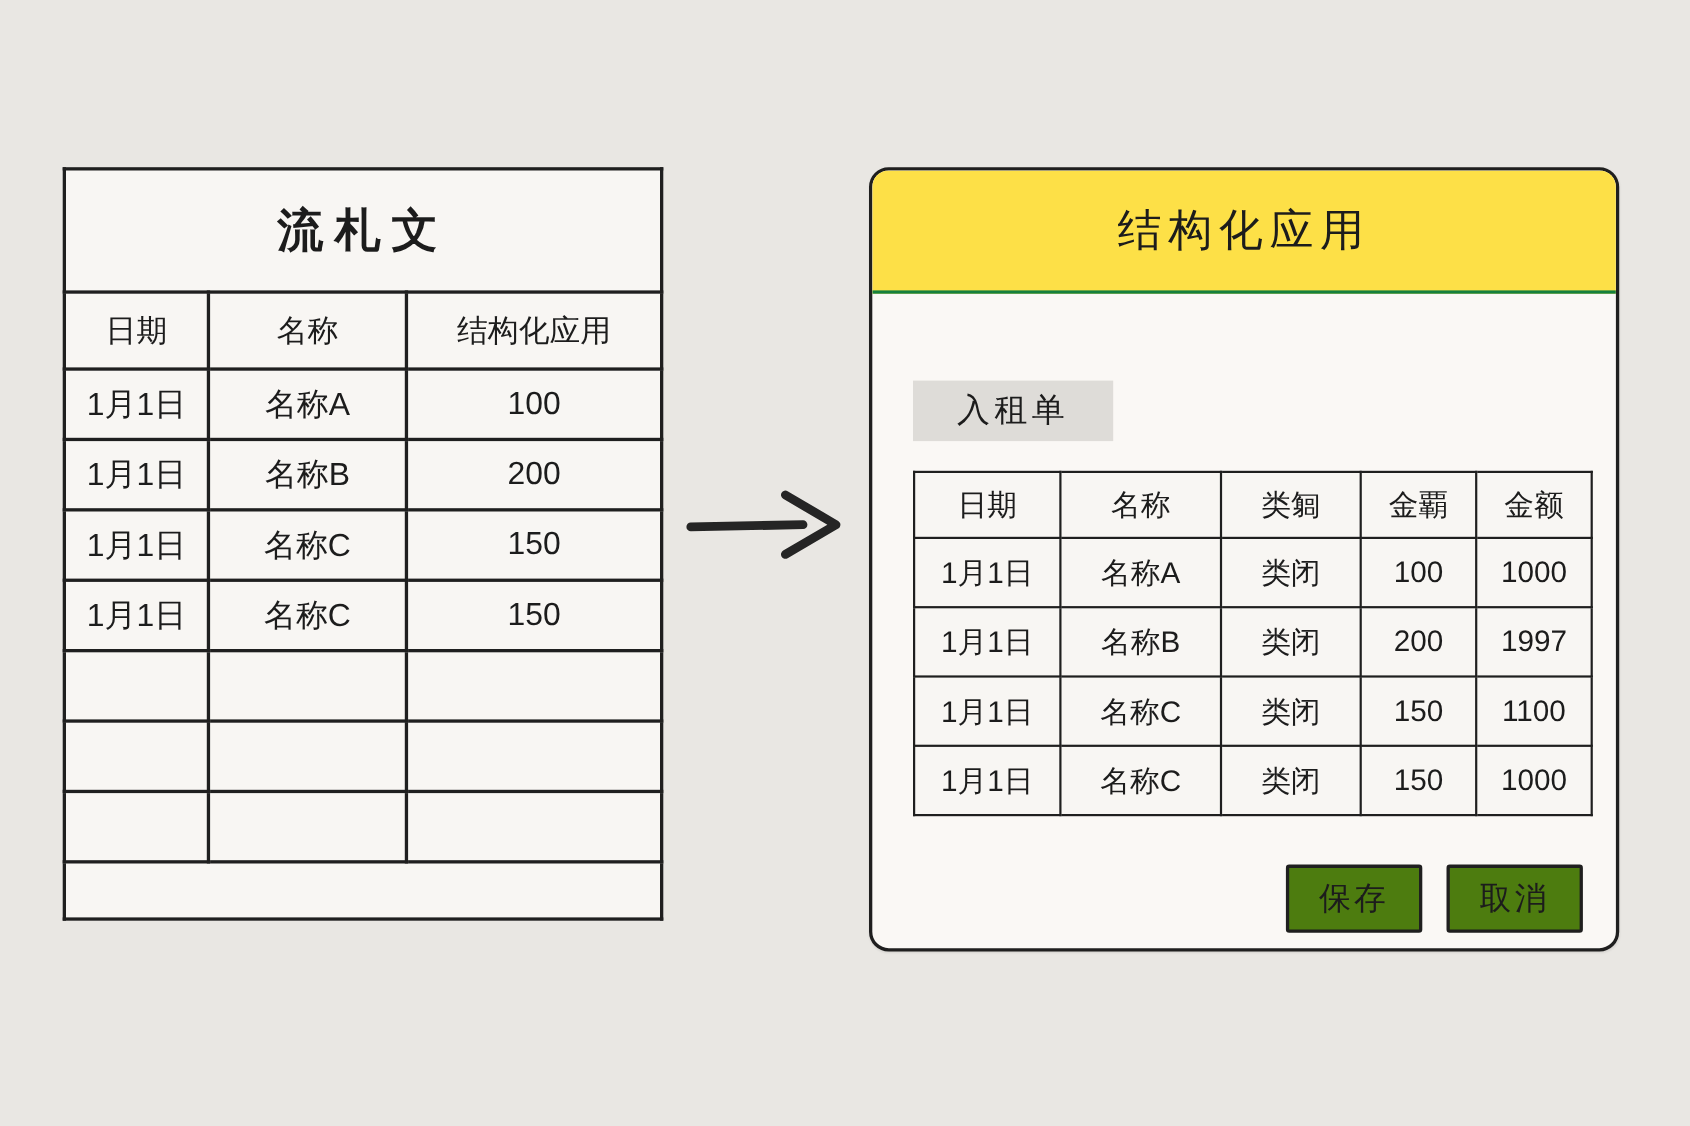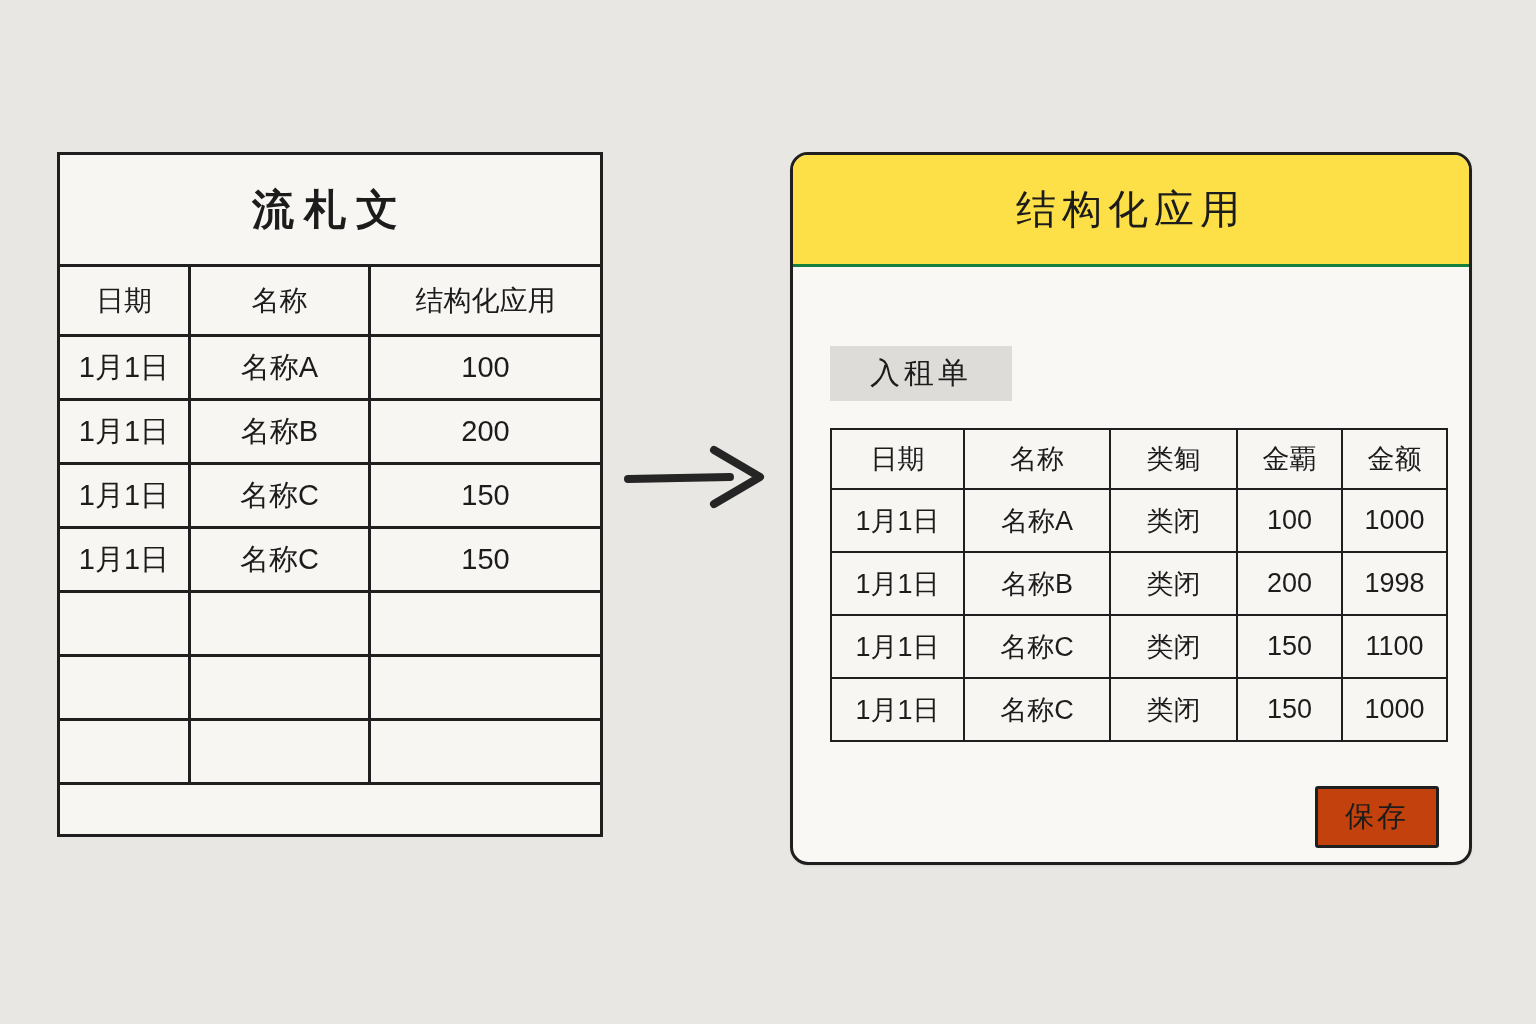--- a/index.html
+++ b/index.html
@@ -108,21 +108,21 @@
 
   .btn-row {
     margin-top: 44px;
     display: flex;
     justify-content: flex-end;
     gap: 22px;
   }
   .btn {
     width: 124px;
     height: 62px;
-    background: #c2410c;
+    background: #4d7c0f;
     border: 3px solid #1f1f1f;
     border-radius: 3px;
     font-family: inherit;
     font-size: 29px;
     letter-spacing: 3px;
     color: #1c1c1c;
     cursor: pointer;
     display: flex;
     align-items: center;
     justify-content: center;
@@ -221,37 +221,38 @@
         <td>名称A</td>
         <td>类闭</td>
         <td>100</td>
         <td>1000</td>
       </tr>
       <tr class="data-row">
         <td>1月1日</td>
         <td>名称B</td>
         <td>类闭</td>
         <td>200</td>
-        <td>1998</td>
+        <td>1997</td>
       </tr>
       <tr class="data-row">
         <td>1月1日</td>
         <td>名称C</td>
         <td>类闭</td>
         <td>150</td>
         <td>1100</td>
       </tr>
       <tr class="data-row">
         <td>1月1日</td>
         <td>名称C</td>
         <td>类闭</td>
         <td>150</td>
         <td>1000</td>
       </tr>
     </tbody>
       </table>
 
     <div class="btn-row">
       <button class="btn">保存</button>
+      <button class="btn">取消</button>
     </div>
 
   </div>
 </div>
 
 </body></html>

